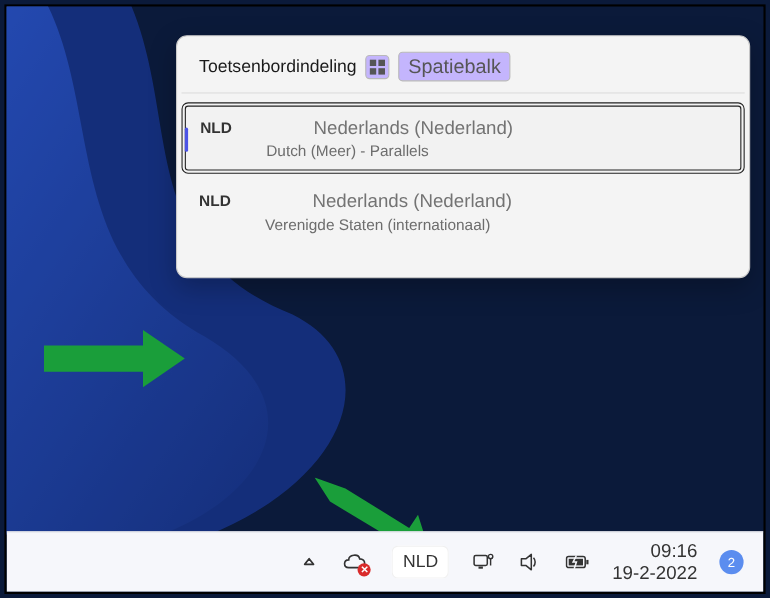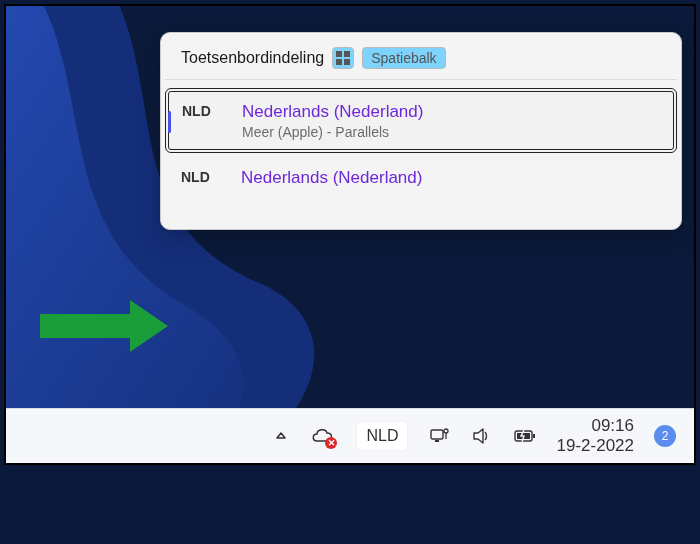--- a/index.html
+++ b/index.html
@@ -1,30 +1,30 @@
 <!DOCTYPE html>
 <html><head>
 <meta charset="utf-8">
 <style>
   html,body{margin:0;padding:0;width:700px;height:544px;overflow:hidden;font-family:"Segoe UI",Arial,sans-serif;background:#0b1a3a;}
-  .frame{position:absolute;left:4px;top:4px;width:692px;height:461px;border:2px solid #000;box-sizing:border-box;overflow:hidden;}
+  .frame{position:absolute;left:4px;top:4px;width:692px;height:536px;border:2px solid #000;box-sizing:border-box;overflow:hidden;}
   .bg{position:absolute;inset:0;background:#0b1a3a;}
   .bg svg{position:absolute;left:-120px;top:-60px;}
   
   .flyout{position:absolute;left:154px;top:26px;width:520px;background:#f4f4f4;border:1px solid #c9c9c9;border-radius:10px;box-shadow:0 8px 24px rgba(0,0,0,.25);}
   .fly-head{display:flex;align-items:center;gap:8px;padding:14px 20px 10px 20px;}
   .fly-title{font-size:16px;color:#1a1a1a;}
-  .key{border:1px solid #b9b9b9;border-radius:4px;background:#7dd3fc;padding:2px 8px;font-size:14px;color:#555;display:inline-flex;align-items:center;justify-content:center;}
+  .key{border:1px solid #b9b9b9;border-radius:4px;background:#c4b5fd;padding:2px 8px;font-size:18px;color:#555;display:inline-flex;align-items:center;justify-content:center;}
   .key.win{padding:3px;}
   .hr{height:1px;background:#dcdcdc;margin:0 4px;}
   .items{padding:6px 4px 0 4px;}
   .item{display:flex;padding:12px 16px;border-radius:6px;margin:2px 0;cursor:pointer;position:relative;}
   .item .code{width:60px;font-weight:700;font-size:14px;color:#333;text-align:left;padding-top:2px;}
   .item .txt{flex:1;}
-  .item .lang{font-size:17px;color:#6d28d9;line-height:1.25;}
+  .item .lang{font-size:17px;color:#737373;line-height:1.25;margin-left:43px;}
   .item .sub{font-size:14px;color:#6d6d6d;margin-top:2px;}
   .item.selected{background:#f2f2f2;border:1.5px solid #222;outline:1px solid #222;outline-offset:-4px;}
   .item.selected::before{content:"";position:absolute;left:2px;top:22px;width:3px;height:22px;background:#4b53e6;border-radius:2px;}
   .footer{margin-top:8px;}
   .more{padding:14px 20px 16px 20px;font-size:15px;color:#555;cursor:pointer;}
   
   .taskbar{position:absolute;left:0;right:0;bottom:0;height:54px;background:#f6f7fb;border-top:1px solid #dadce3;display:flex;align-items:center;justify-content:flex-end;padding:0 10px;gap:6px;}
   .tb-btn{height:40px;display:flex;align-items:center;justify-content:center;border-radius:6px;padding:0 8px;}
   .lang-ind{background:#fff;border-radius:6px;padding:6px 10px;font-size:16px;font-weight:500;color:#333;box-shadow:0 0 0 1px rgba(0,0,0,.06) inset;}
   .clock{text-align:right;font-size:17px;color:#333;line-height:1.15;padding:0 6px;}
@@ -66,27 +66,28 @@
       </span>
       <span class="key">Spatiebalk</span>
     </div>
     <div class="hr"></div>
 
     <div class="items">
       <div class="item selected">
         <div class="code">NLD</div>
         <div class="txt">
           <div class="lang">Nederlands (Nederland)</div>
-          <div class="sub">Meer (Apple) - Parallels</div>
+          <div class="sub">Dutch (Meer) - Parallels</div>
         </div>
       </div>
       <div class="item">
         <div class="code">NLD</div>
         <div class="txt">
           <div class="lang">Nederlands (Nederland)</div>
+          <div class="sub">Verenigde Staten (internationaal)</div>
         </div>
       </div>
       <div class="item">
       </div>
     </div>
 
   </div>
 
   <svg class="arrow" style="left:34px;top:290px" width="130" height="60">
     <polygon points="0,18 90,18 90,4 128,30 90,56 90,42 0,42" fill="#1a9e3a"></polygon>

